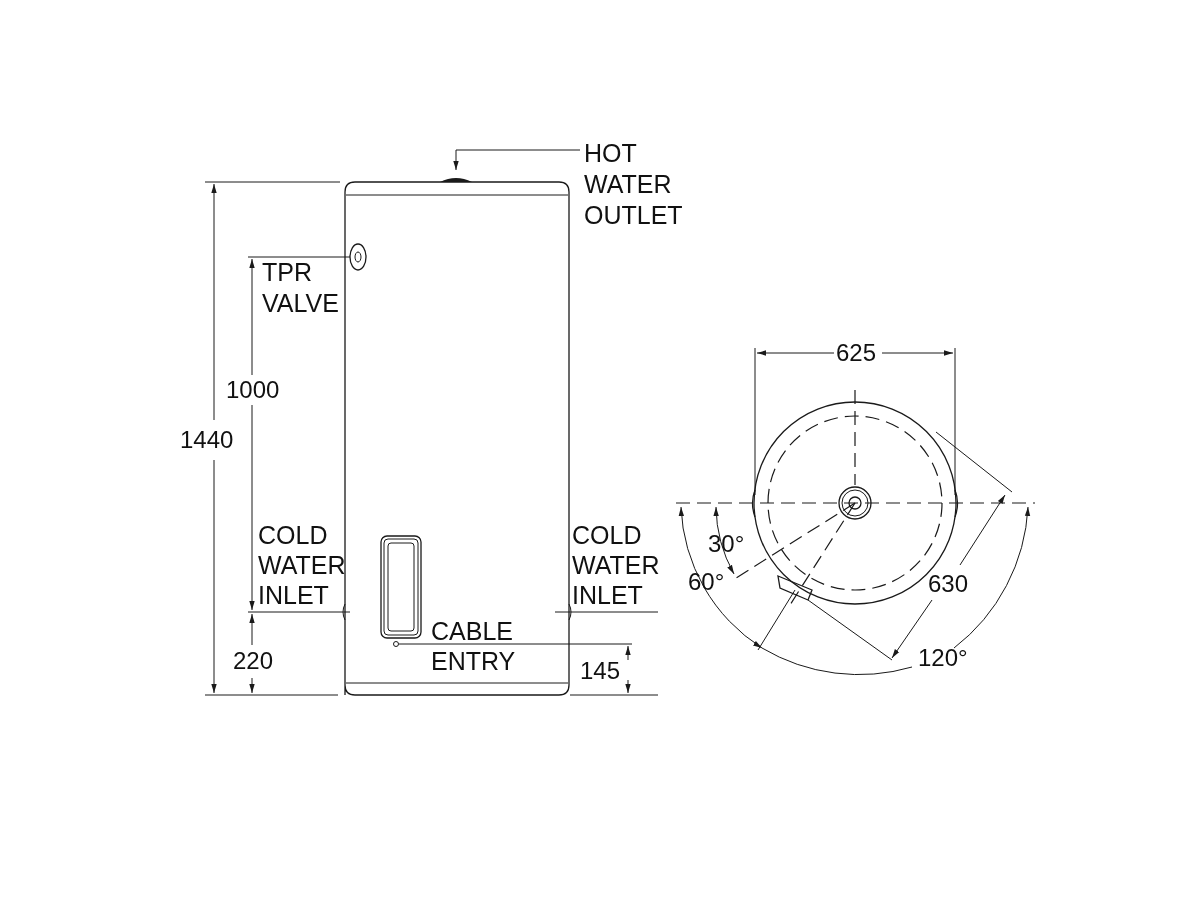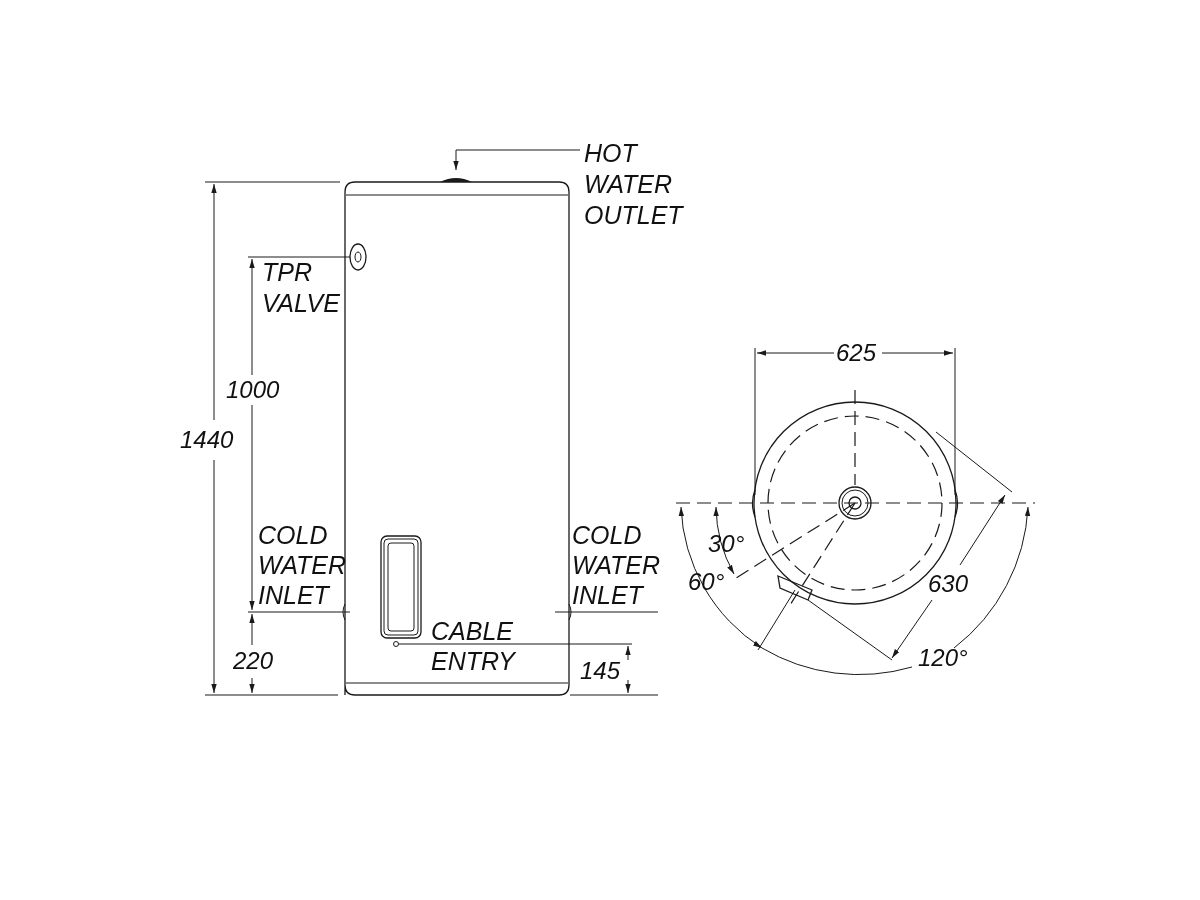--- a/index.html
+++ b/index.html
@@ -1,17 +1,17 @@
 <!DOCTYPE html>
 <html><head>
   <meta charset="utf-8">
   <style>
     html, body { margin: 0; padding: 0; background: #ffffff; }
     body { width: 1200px; height: 900px; overflow: hidden; }
-    #drawing { position: absolute; left: 0; top: 0; width: 1200px; height: 900px; font-style: italic; }
+    #drawing { position: absolute; left: 0; top: 0; width: 1200px; height: 900px; }
     svg { display: block; }
     .ln { stroke: #1a1a1a; stroke-width: 1.3; fill: none; }
     .thin { stroke: #1a1a1a; stroke-width: 1; fill: none; }
     .dash { stroke: #1a1a1a; stroke-width: 1.2; fill: none; stroke-dasharray: 14 7; }
     .lbl { font-family: "Liberation Sans", sans-serif; font-size: 25px; fill: #111; }
     .dim { font-family: "Liberation Sans", sans-serif; font-size: 24px; fill: #111; }
   </style>
 </head>
 <body>
 

